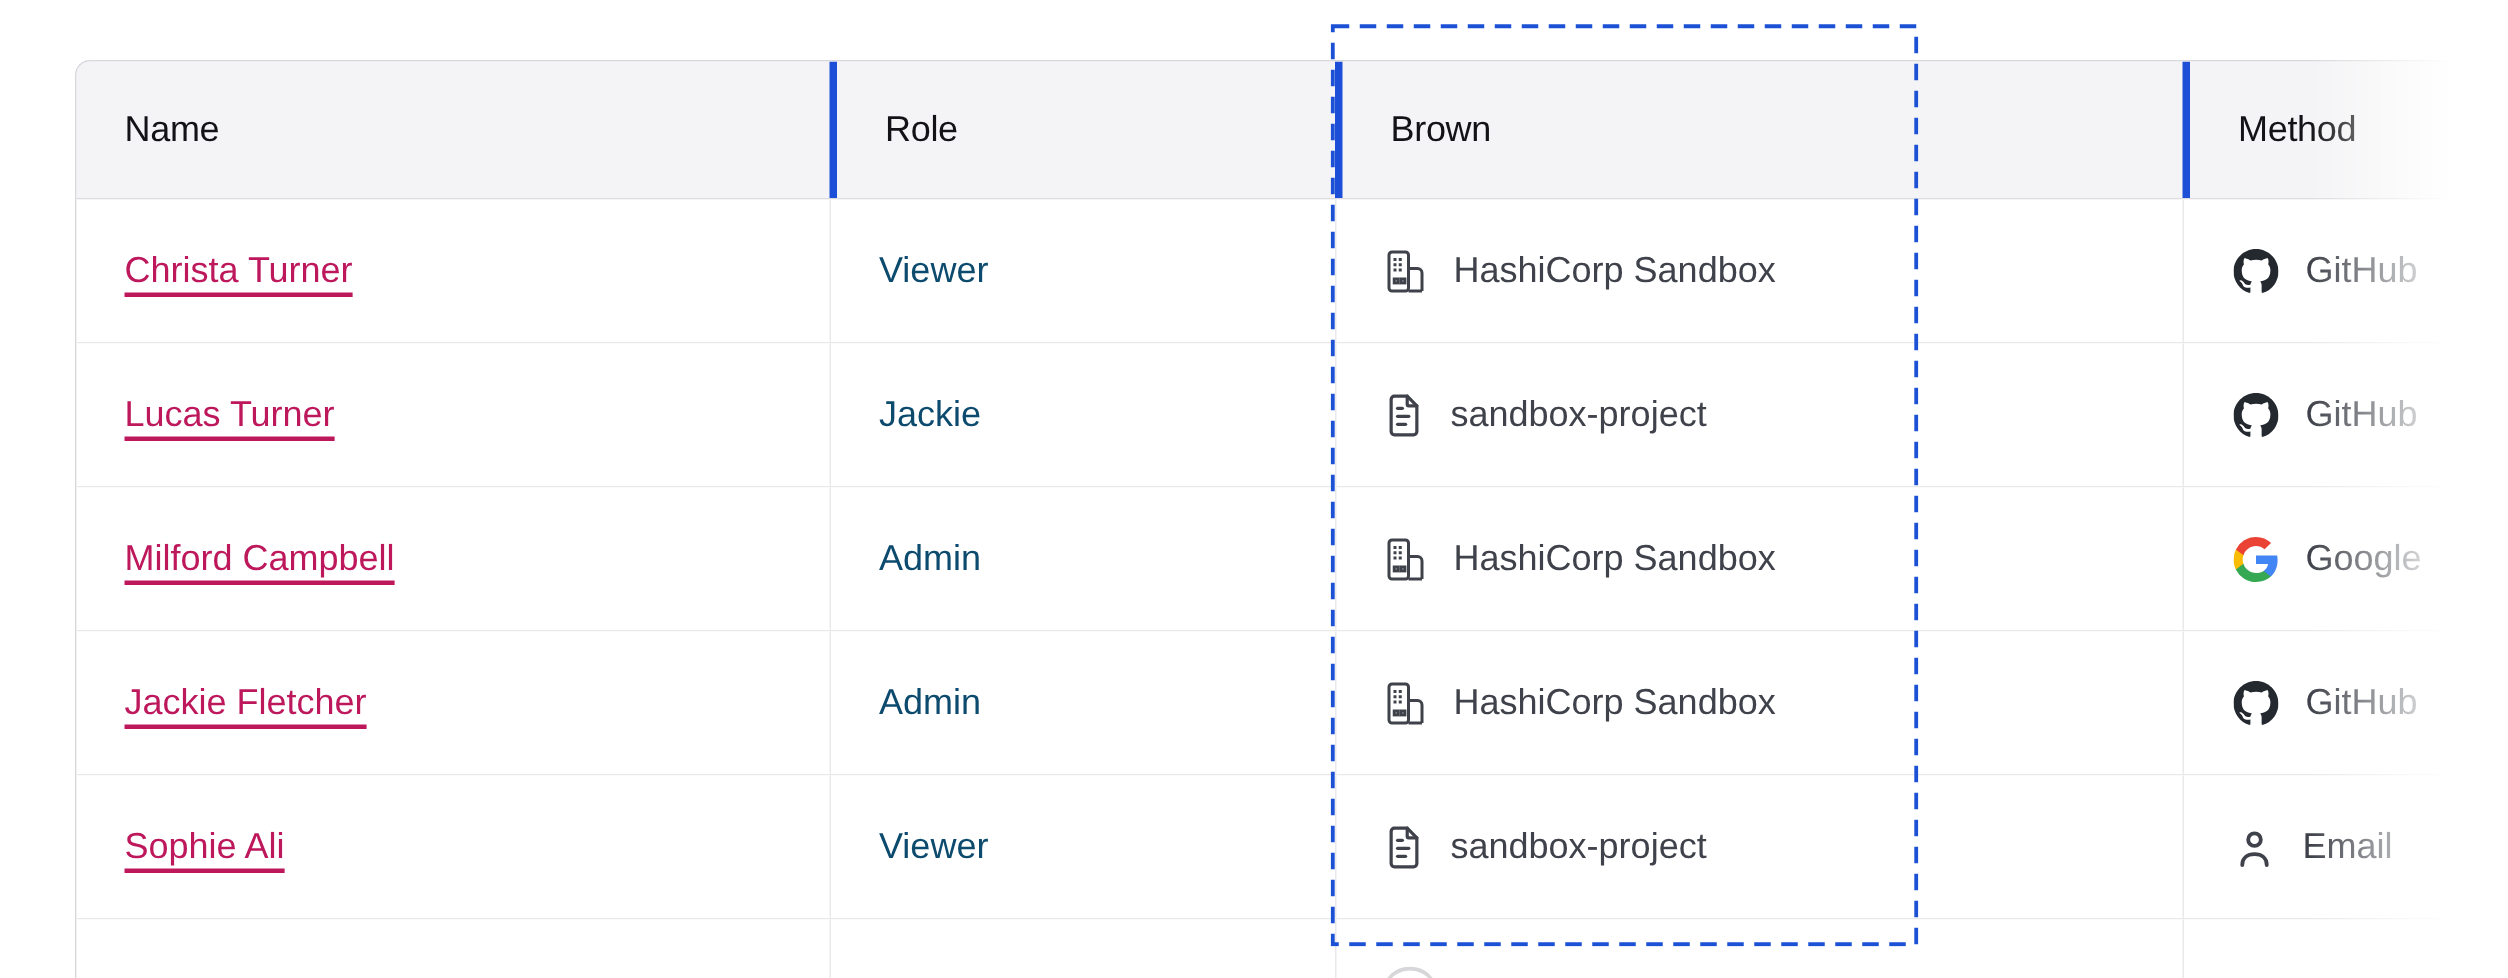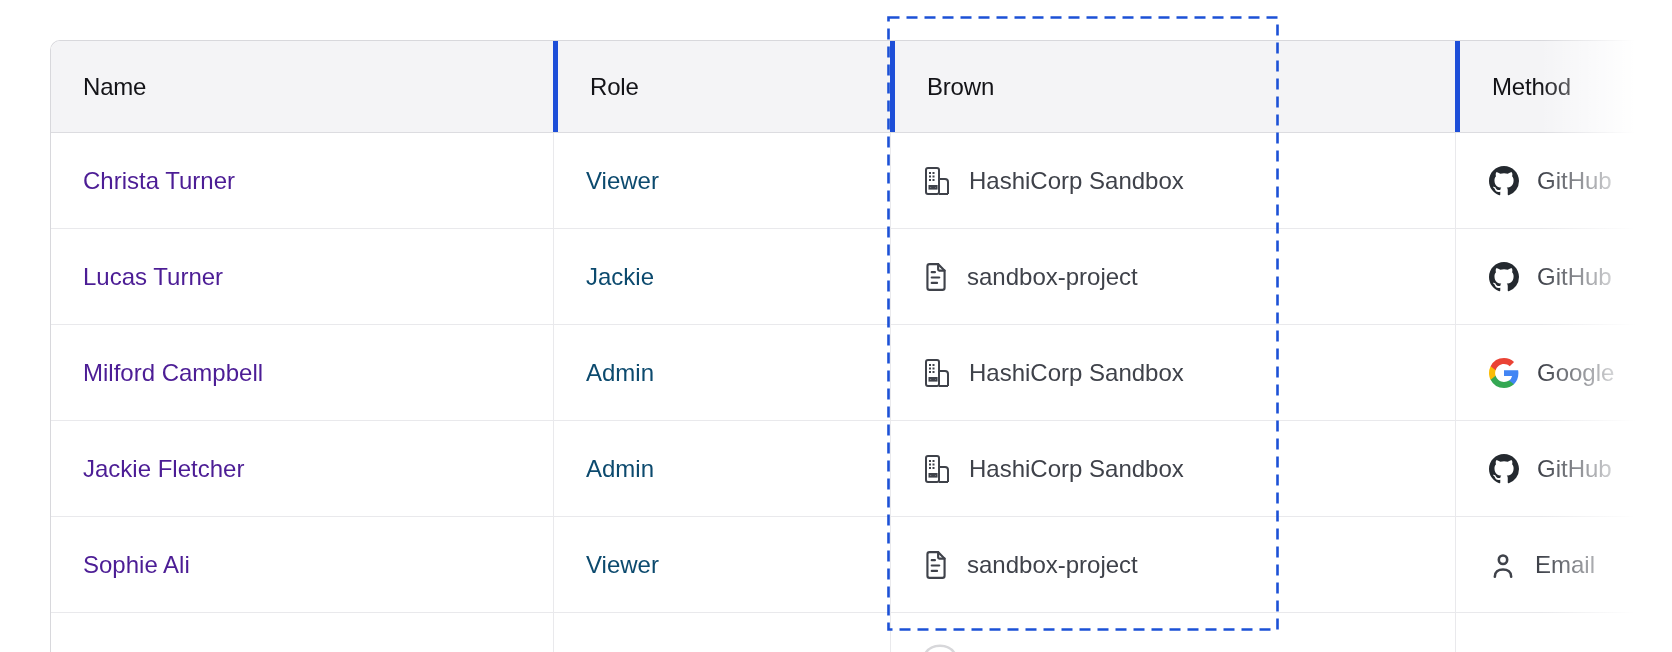--- a/index.html
+++ b/index.html
@@ -16,21 +16,21 @@
   .header-row { height:92px; background:#f4f4f6; border-bottom:1px solid #dcdce0; }
   .header-cell { display:flex; align-items:center; padding-left:32px;
                  font-size:24px; font-weight:400; color:#131317; letter-spacing:-0.2px; }
   .header-cell + .header-cell { border-left:5px solid #1d4ed8; }
 
   .body-row { height:96px; background:#fff; border-bottom:1px solid #e9e9ec; }
   .body-row.partial { height:40px; border-bottom:none; }
   .cell { display:flex; align-items:center; padding-left:32px; font-size:24px; }
   .cell + .cell { border-left:1px solid #e9e9ec; }
 
-  .name-link { color:#4c1d95; font-weight:400; 
+  .name-link { color:#be185d; font-weight:400; text-decoration:underline;
                text-decoration-thickness:2.5px; text-underline-offset:7px; cursor:pointer; }
   .role-text { color:#0c4a6e; }
   .icon-label { color:#3f424a; }
   .cell .ic { flex:0 0 auto; margin-right:18px; display:block; }
 
   .cell-scope { }
   .cell-method { padding-left:33px; }
 
   .partial .cell { align-items:flex-start; }
   .partial-arc { margin-top:26px; display:block; }

